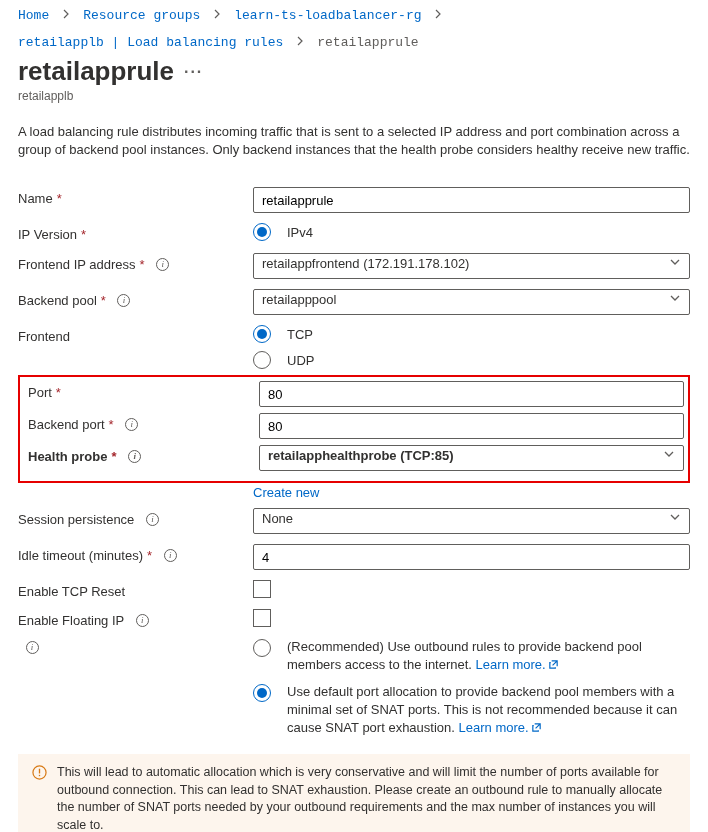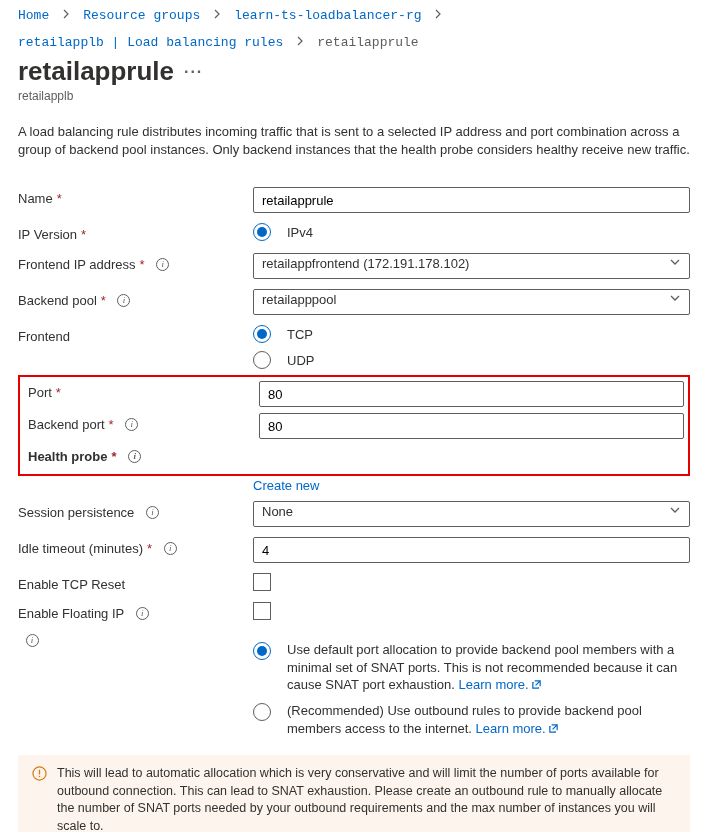--- a/index.html
+++ b/index.html
@@ -183,20 +183,28 @@
         <span class="req">*</span>
       </div>
     <div class="field-col"><input class="text" value="80" style=""></div>
   </div>
   <div class="form-row">
     <div class="label-col" style="padding-left:4px;"><span>Backend port</span><span class="req">*</span>&nbsp;<span class="info-icon"></span></div>
     <div class="field-col"><input class="text" value="80" style=""></div>
   </div>
   <div class="form-row" style="margin-bottom:6px;font-weight:bold;">
     <div class="label-col" style="padding-left:4px;"><span>Health probe</span><span class="req">*</span>&nbsp;<span class="info-icon"></span></div>
+    <div class="field-col">
+      <div class="select">
+        <span>retailapphealthprobe (TCP:85)</span>
+        <span class="chev"><svg viewBox="0 0 12 12">
+              <path d="M2 4l4 4 4-4" stroke="#605e5c" fill="none" stroke-width="1.3"></path>
+            </svg></span>
+      </div>
+    </div>
   </div>
 </div>
 
 <div class="form-row" style="margin-top:0; margin-bottom:8px;">
   <div class="label-col"></div>
   <div class="field-col"><a class="create-link">Create new</a></div>
 </div>
 
 <div class="form-row">
   <div class="label-col"><span>Session persistence</span>&nbsp;<span class="info-icon"></span></div>
@@ -227,40 +235,40 @@
 <div class="form-row">
   <div class="label-col"><span>Enable Floating IP</span>&nbsp;<span class="info-icon"></span></div>
   <div class="field-col">
       <div class="checkbox"></div>
     </div>
 </div>
 
 <div class="form-row" style="align-items:flex-start;">
   <div class="label-col" style="padding-top:2px;">&nbsp;<span class="info-icon"></span></div>
   <div class="field-col">
+    <div class="radio-row" style="align-items:flex-start;">
+      <div class="radio" style="margin-top:1px;"></div>
+      <div class="radio-label">
+        <span>(Recommended) Use outbound rules to provide backend pool members access to the internet.</span>
+        <span class="learn-more"><span>Learn more.</span><span class="ext-icon"><svg viewBox="0 0 12 12">
+                <path d="M4 2h6v6M10 2L5 7" stroke="#0068c7" fill="none" stroke-width="1.3"></path>
+                <path d="M8 9v1H2V4h1" stroke="#0068c7" fill="none" stroke-width="1.3"></path>
+              </svg></span></span>
+      </div>
+    </div>
     <div class="radio-row" style="align-items:flex-start; margin-top:10px;">
       <div class="radio checked" style="margin-top:1px;"></div>
       <div class="radio-label">
         <span>Use default port allocation to provide backend pool members with a minimal set of SNAT ports. This is not recommended because it can cause SNAT port exhaustion.</span>
         <span class="learn-more"><span>Learn more.</span><span class="ext-icon"><svg viewBox="0 0 12 12">
                 <path d="M4 2h6v6M10 2L5 7" stroke="#0068c7" fill="none" stroke-width="1.3"></path>
                 <path d="M8 9v1H2V4h1" stroke="#0068c7" fill="none" stroke-width="1.3"></path>
               </svg></span></span>
       </div>
     </div>
-    <div class="radio-row" style="align-items:flex-start;">
-      <div class="radio" style="margin-top:1px;"></div>
-      <div class="radio-label">
-        <span>(Recommended) Use outbound rules to provide backend pool members access to the internet.</span>
-        <span class="learn-more"><span>Learn more.</span><span class="ext-icon"><svg viewBox="0 0 12 12">
-                <path d="M4 2h6v6M10 2L5 7" stroke="#0068c7" fill="none" stroke-width="1.3"></path>
-                <path d="M8 9v1H2V4h1" stroke="#0068c7" fill="none" stroke-width="1.3"></path>
-              </svg></span></span>
-      </div>
-    </div>
   </div>
 </div>
 
 <div class="warning-box">
   <div class="warn-icon">
     <svg viewBox="0 0 16 16">
         <circle cx="8" cy="8" r="7" fill="none" stroke="#d87a16" stroke-width="1.3"></circle>
         <rect x="7.3" y="4" width="1.4" height="5" fill="#d87a16"></rect>
         <rect x="7.3" y="10.5" width="1.4" height="1.4" fill="#d87a16"></rect>
       </svg>

